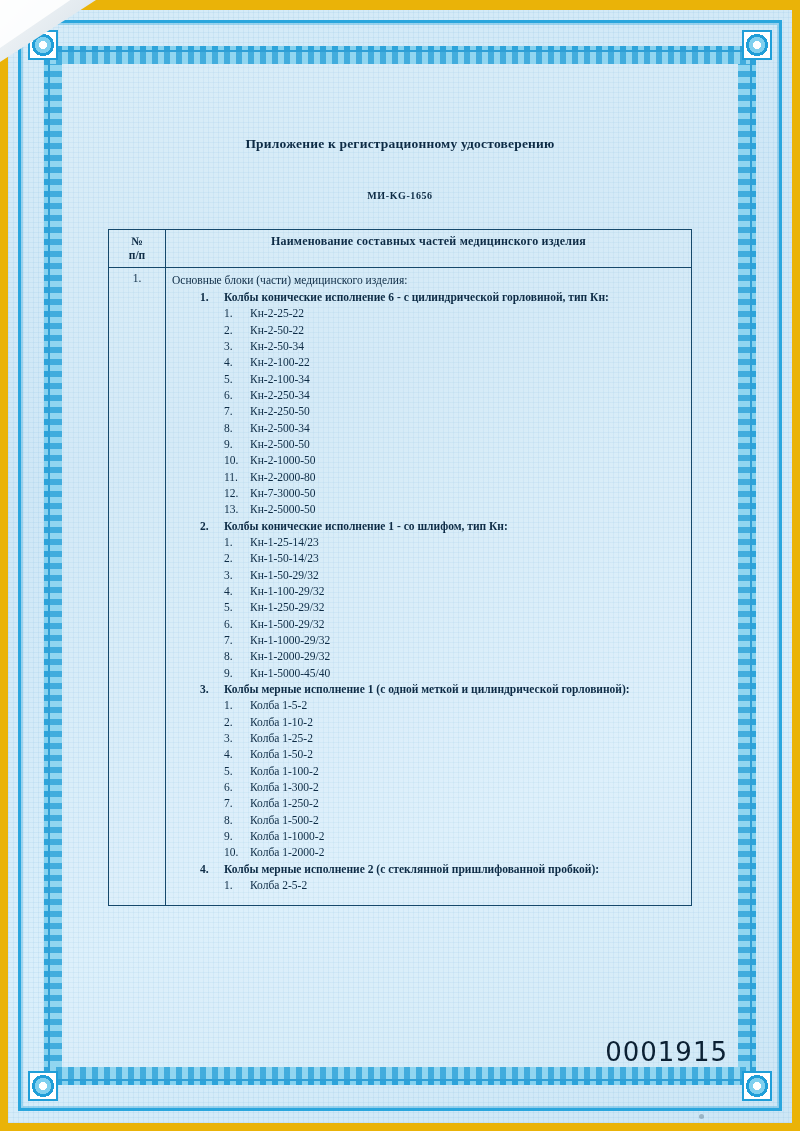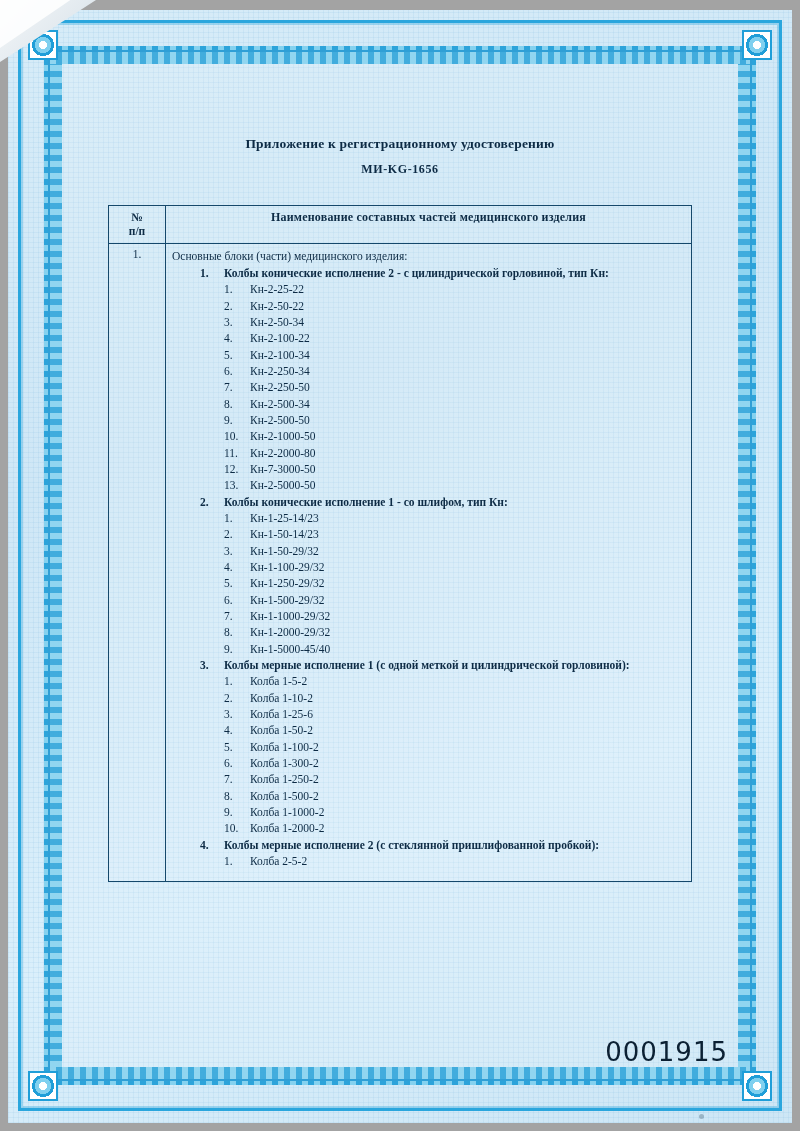--- a/index.html
+++ b/index.html
@@ -12,21 +12,21 @@
     background: #ffffff;
     font-family: "Liberation Serif", serif;
     overflow: hidden;
   }
 
   
   .scan {
     position: relative;
     width: 800px;
     height: 1131px;
-    background: #a3a3a3;
+    background: #eab308;
     overflow: hidden;
   }
   
   .paper {
     position: absolute;
     left: 8px;
     top: 10px;
     right: 8px;
     bottom: 8px;
     background:
@@ -115,23 +115,23 @@
     text-align: center;
     font-weight: bold;
     font-size: 13.5px;
     color: #0d2b45;
     margin-top: 72px;
     letter-spacing: 0.2px;
   }
   .doc-number {
     text-align: center;
     font-weight: bold;
-    font-size: 12px;
-    color: #0d2b45;
-    margin-top: 10px;
+    font-size: 10px;
+    color: #0d2b45;
+    margin-top: 38px;
     letter-spacing: 0.6px;
   }
 
   table.parts {
     margin: 28px auto 0 auto;
     width: 584px;
     border-collapse: collapse;
     background: rgba(255,255,255,0.05);
   }
   table.parts th, table.parts td {
@@ -263,21 +263,21 @@
       <tbody>
         <tr>
           <td class="cell-num">1.</td>
           <td class="cell-body">
             <div class="intro">Основные блоки (части) медицинского изделия:</div>
 
             <ol class="groups">
               <li>
                 <div class="group-head">
                   <span class="gnum">1.</span>
-                  <span>Колбы конические исполнение 2 - с цилиндрической горловиной, тип Кн:</span>
+                  <span>Колбы конические исполнение 6 - с цилиндрической горловиной, тип Кн:</span>
                 </div>
                 <ol class="items">
                   <li><span class="inum">1.</span><span>Кн-2-25-22</span></li>
                   <li><span class="inum">2.</span><span>Кн-2-50-22</span></li>
                   <li><span class="inum">3.</span><span>Кн-2-50-34</span></li>
                   <li><span class="inum">4.</span><span>Кн-2-100-22</span></li>
                   <li><span class="inum">5.</span><span>Кн-2-100-34</span></li>
                   <li><span class="inum">6.</span><span>Кн-2-250-34</span></li>
                   <li><span class="inum">7.</span><span>Кн-2-250-50</span></li>
                   <li><span class="inum">8.</span><span>Кн-2-500-34</span></li>
@@ -308,21 +308,21 @@
               </li>
 
               <li>
                 <div class="group-head">
                   <span class="gnum">3.</span>
                   <span>Колбы мерные исполнение 1 (с одной меткой и цилиндрической горловиной):</span>
                 </div>
                 <ol class="items">
                   <li><span class="inum">1.</span><span>Колба 1-5-2</span></li>
                   <li><span class="inum">2.</span><span>Колба 1-10-2</span></li>
-                  <li><span class="inum">3.</span><span>Колба 1-25-6</span></li>
+                  <li><span class="inum">3.</span><span>Колба 1-25-2</span></li>
                   <li><span class="inum">4.</span><span>Колба 1-50-2</span></li>
                   <li><span class="inum">5.</span><span>Колба 1-100-2</span></li>
                   <li><span class="inum">6.</span><span>Колба 1-300-2</span></li>
                   <li><span class="inum">7.</span><span>Колба 1-250-2</span></li>
                   <li><span class="inum">8.</span><span>Колба 1-500-2</span></li>
                   <li><span class="inum">9.</span><span>Колба 1-1000-2</span></li>
                   <li><span class="inum">10.</span><span>Колба 1-2000-2</span></li>
                 </ol>
               </li>
 

